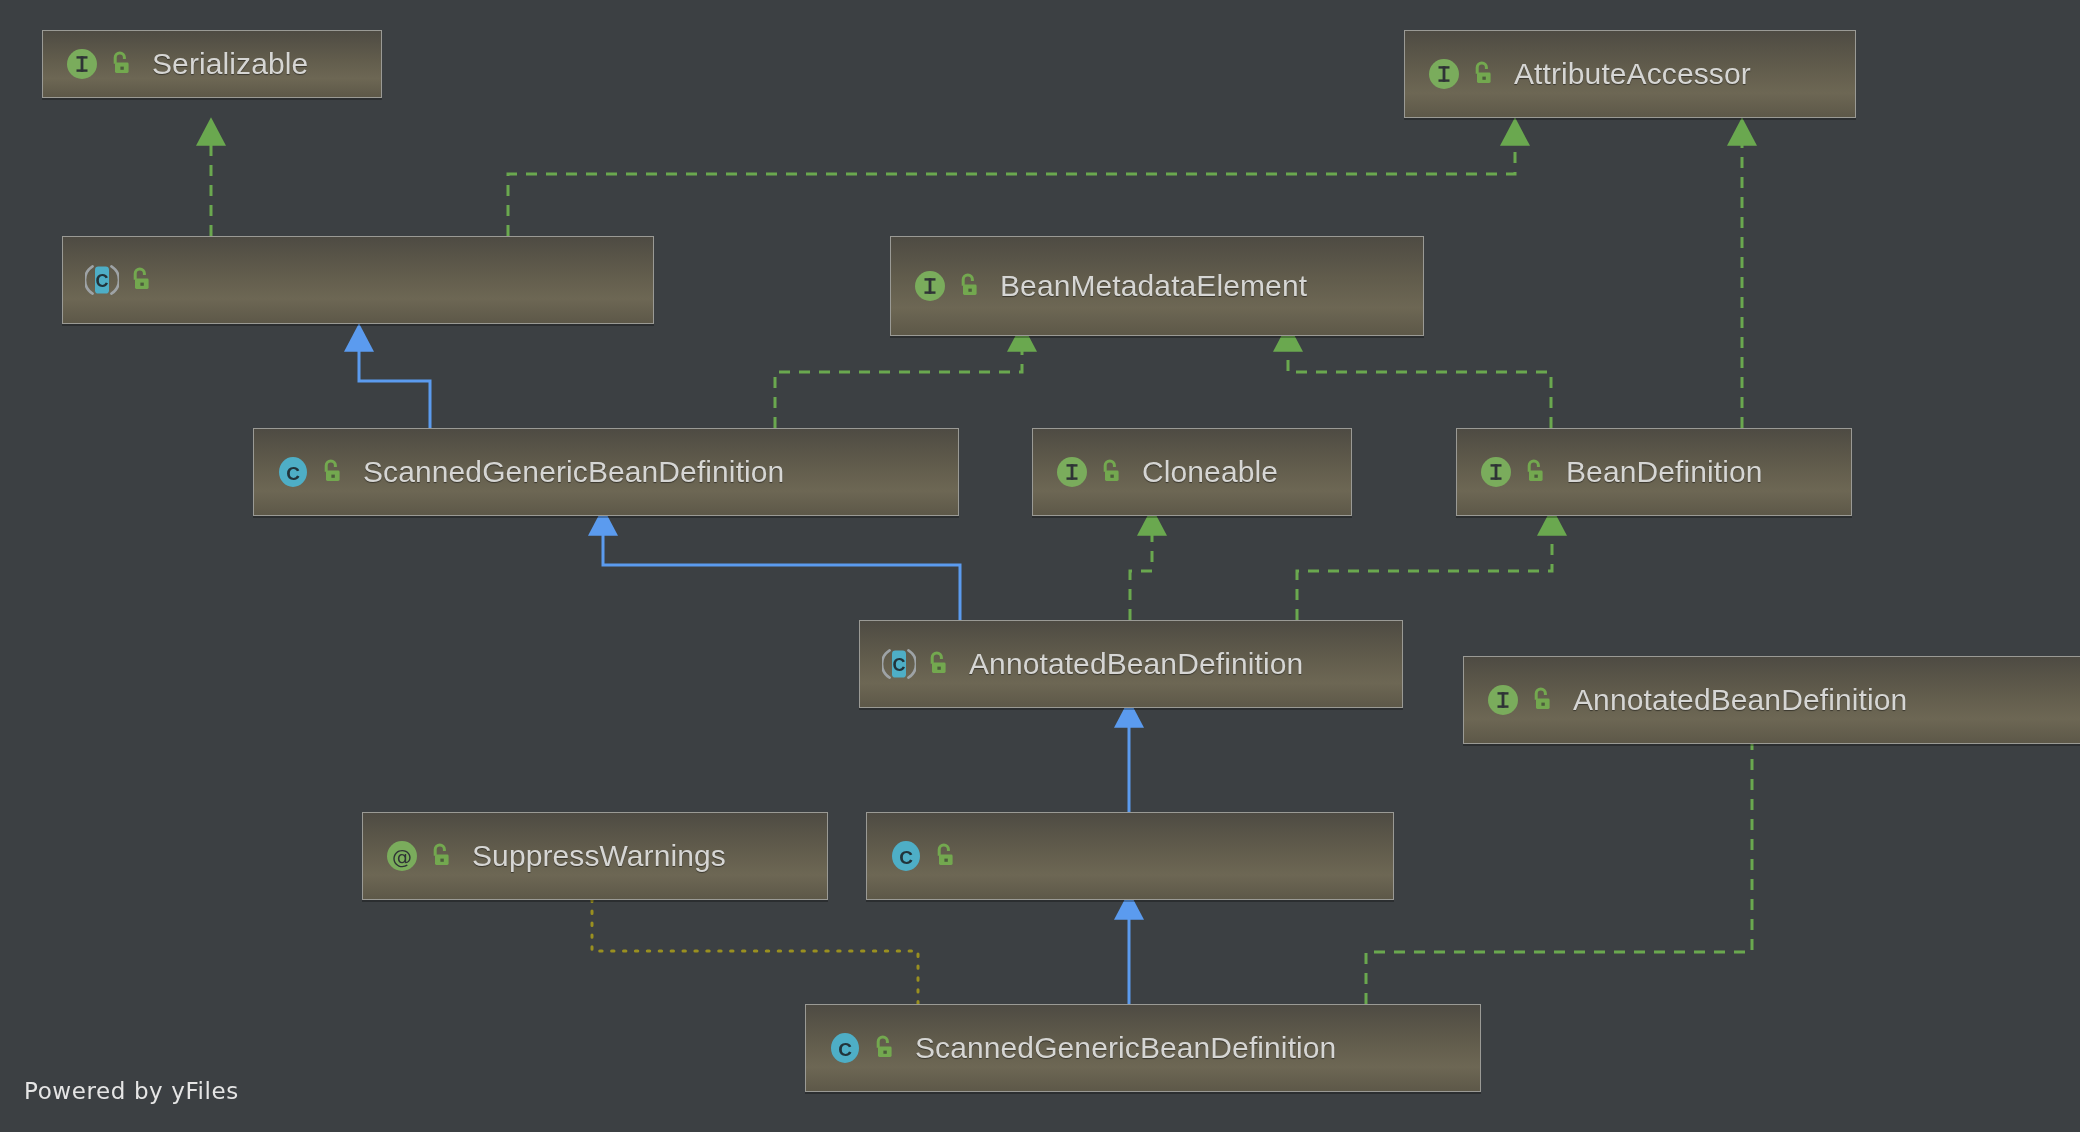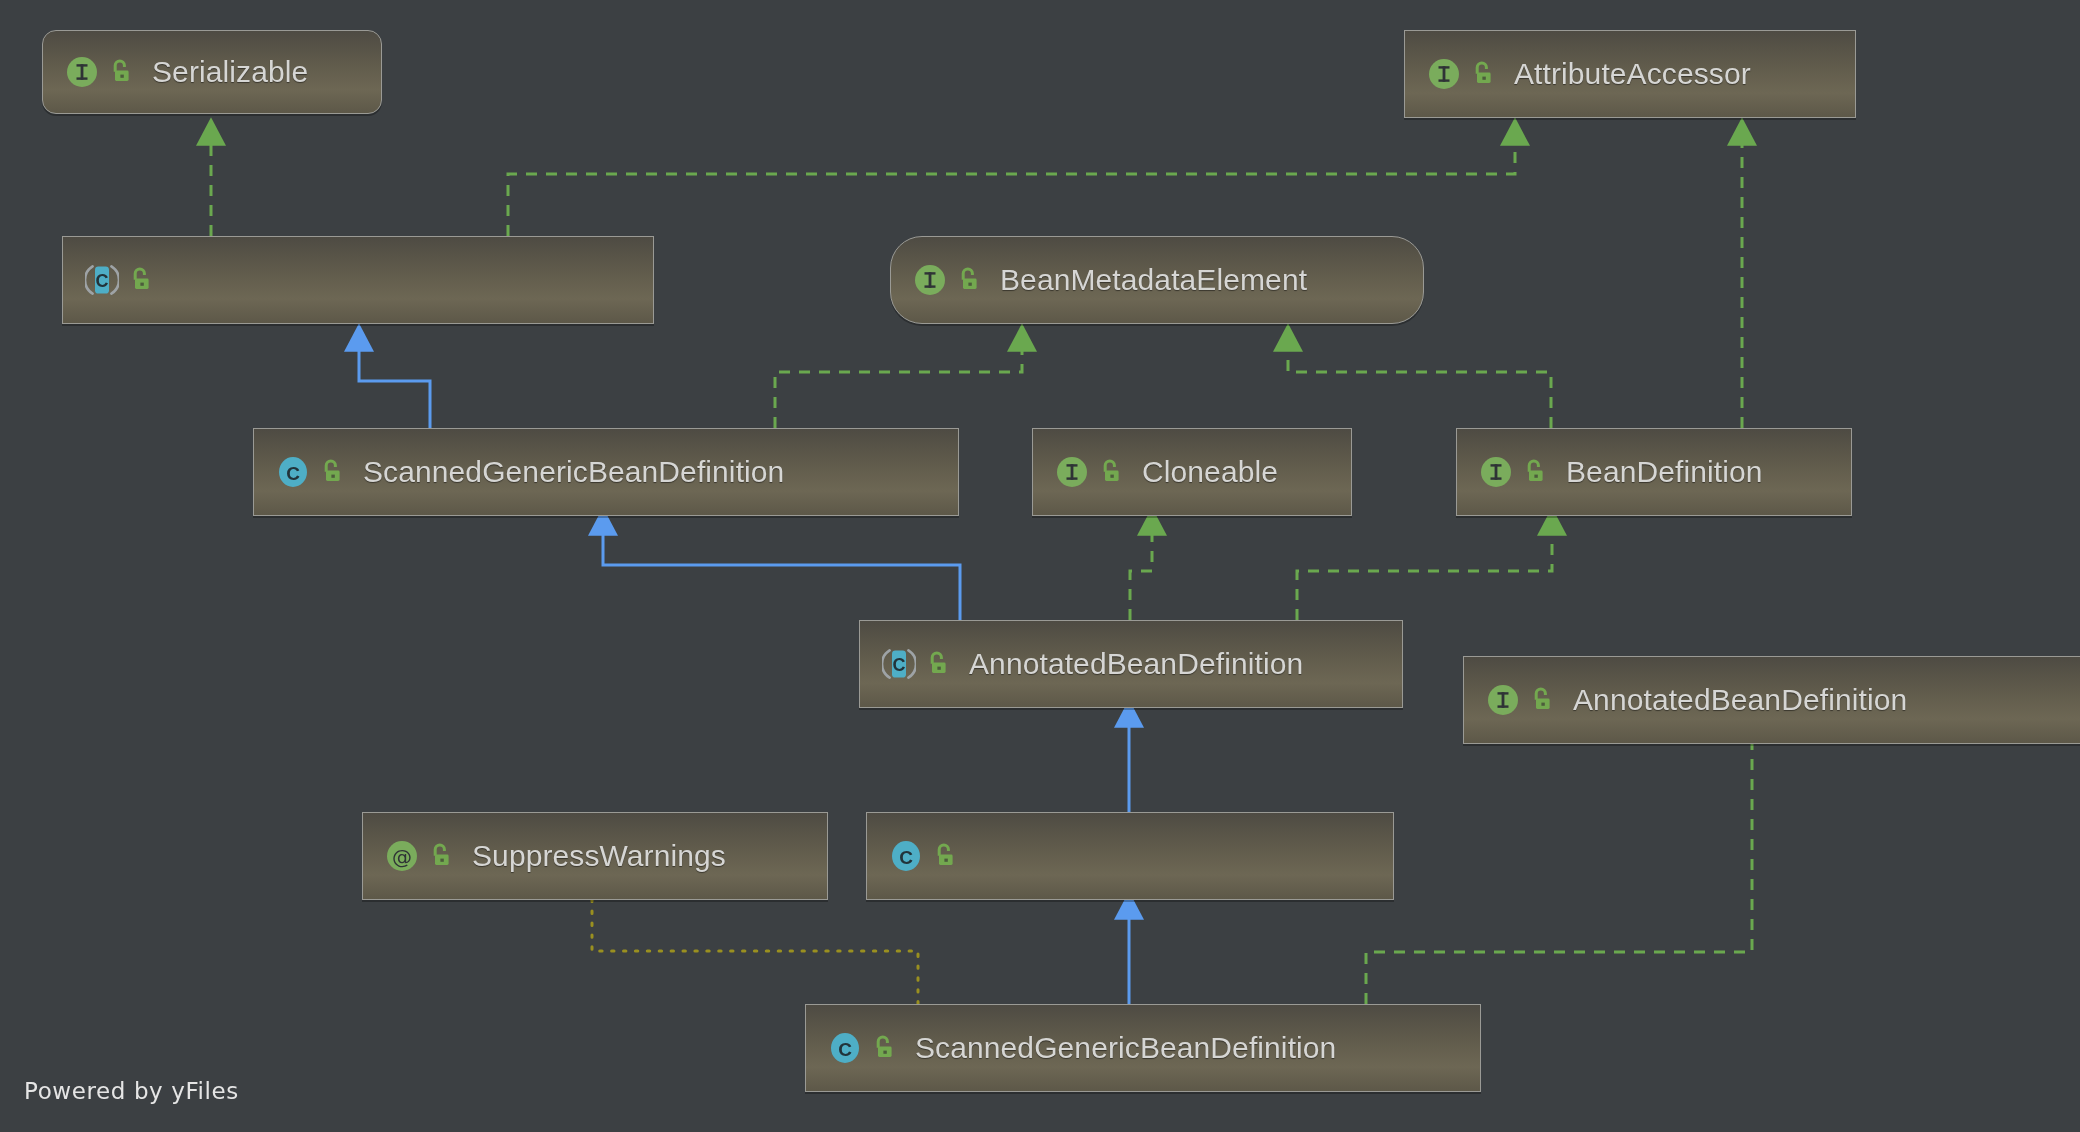--- a/index.html
+++ b/index.html
@@ -109,21 +109,21 @@
         <path d="M1130 620 L1130 571 L1152 571 L1152 522" fill="none" stroke="#6aa84f" stroke-width="3" stroke-linecap="butt" stroke-dasharray="11 9" marker-end="url(#arrow-implements)"></path>
         <path d="M1297 620 L1297 571 L1552 571 L1552 522" fill="none" stroke="#6aa84f" stroke-width="3" stroke-linecap="butt" stroke-dasharray="11 9" marker-end="url(#arrow-implements)"></path>
         <path d="M1129 812 L1129 714" fill="none" stroke="#5b9bef" stroke-width="3" stroke-linecap="butt" marker-end="url(#arrow-extends)"></path>
         <path d="M1129 1004 L1129 955 L1129 955 L1129 906" fill="none" stroke="#5b9bef" stroke-width="3" stroke-linecap="butt" marker-end="url(#arrow-extends)"></path>
         <path d="M1366 1004 L1366 952 L1752 952 L1752 714" fill="none" stroke="#6aa84f" stroke-width="3" stroke-linecap="butt" stroke-dasharray="11 9" marker-end="url(#arrow-implements)"></path>
         <path d="M918 1004 L918 951 L592 951 L592 900" fill="none" stroke="#9a9020" stroke-width="3" stroke-linecap="round" stroke-dasharray="2.4 9.5"></path>
       </g>
   </svg>
 
   <div id="node-layer">
-      <div class="uml-node" style="left: 42px; top: 30px; width: 340px; height: 84px; border-radius: 14px;">
+      <div class="uml-node" style="left: 42px; top: 30px; width: 340px; height: 68px;">
         <span class="node-icons">
           <svg class="type-icon" viewBox="0 0 34 34">
             <circle cx="17" cy="17" r="15" fill="#7aac5c"></circle>
             <g fill="#2f3336">
               <rect x="11.5" y="9.2" width="11" height="2.4"></rect>
               <rect x="15.6" y="9.2" width="2.8" height="15.6"></rect>
               <rect x="11.5" y="22.4" width="11" height="2.4"></rect>
             </g>
           </svg>
           <svg class="lock-icon" viewBox="0 0 26 28">
@@ -160,21 +160,21 @@
             <rect x="10" y="3.4" width="14" height="27.2" rx="3.4" fill="#4eaec6"></rect>
             <text x="17" y="24.4" text-anchor="middle" font-family="Liberation Sans, sans-serif" font-size="18" font-weight="bold" fill="#22333a">C</text>
           </svg>
           <svg class="lock-icon" viewBox="0 0 26 28">
             <path d="M7.2 12.2 V7.6 a4.6 4.6 0 0 1 9.2 0" stroke="#73a84f" stroke-width="3" fill="none" stroke-linecap="square"></path>
             <rect x="7.0" y="12.6" width="13.6" height="10.4" rx="1.4" fill="#73a84f"></rect>
             <rect x="12.4" y="16.6" width="3.4" height="3.2" fill="#4d5c3c"></rect>
           </svg>
         </span>
       </div>
-      <div class="uml-node" style="left: 890px; top: 236px; width: 534px; height: 88px; border-radius: 32px;">
+      <div class="uml-node" style="left: 890px; top: 236px; width: 534px; height: 100px;">
         <span class="node-icons">
           <svg class="type-icon" viewBox="0 0 34 34">
             <circle cx="17" cy="17" r="15" fill="#7aac5c"></circle>
             <g fill="#2f3336">
               <rect x="11.5" y="9.2" width="11" height="2.4"></rect>
               <rect x="15.6" y="9.2" width="2.8" height="15.6"></rect>
               <rect x="11.5" y="22.4" width="11" height="2.4"></rect>
             </g>
           </svg>
           <svg class="lock-icon" viewBox="0 0 26 28">

